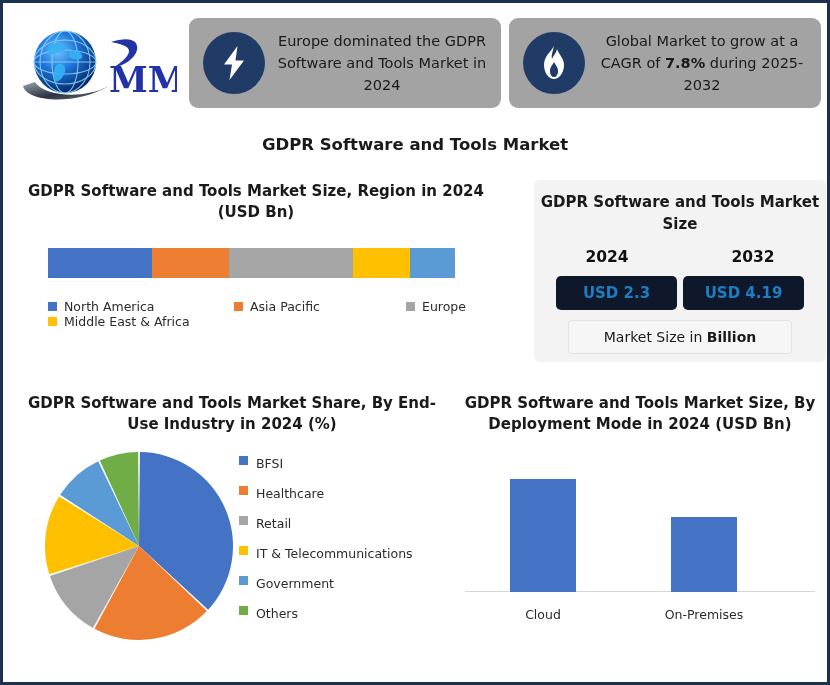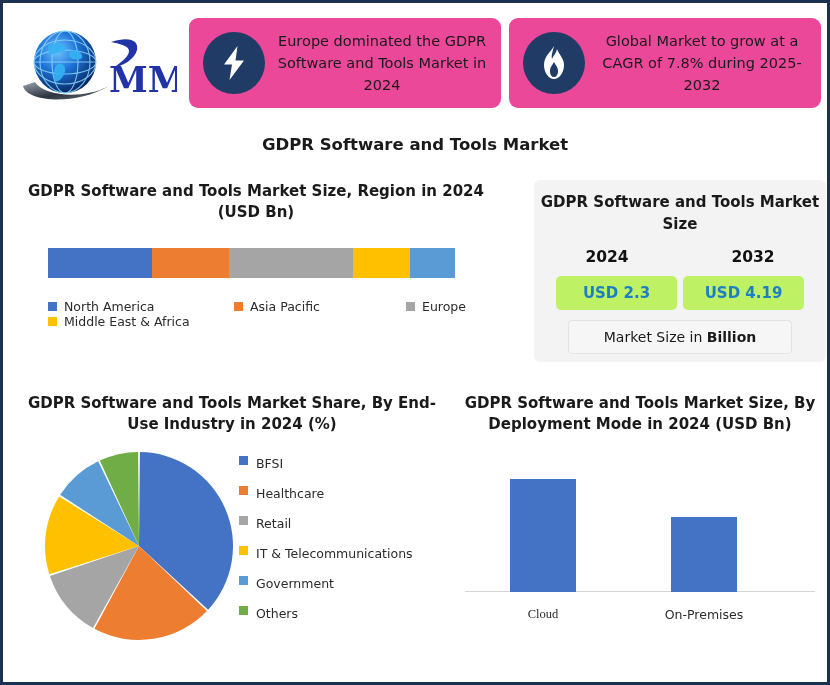--- a/index.html
+++ b/index.html
@@ -27,21 +27,21 @@
   .logo-wrap {
     width: 168px; height: 96px;
     display: flex; align-items: center; justify-content: center;
     flex: 0 0 auto;
   }
   .logo-svg { display:block; }
 
   .badge {
     flex: 0 0 auto;
     height: 90px;
-    background: #ec4899;
+    background: #a3a3a3;
     border-radius: 9px;
     display: flex; align-items: center;
     padding: 0 10px 0 14px;
     margin-left: 8px;
   }
   .badge-1 { width: 312px; }
   .badge-2 { width: 312px; }
   .badge-icon {
     width: 62px; height: 62px; border-radius: 50%;
     background: #1f3b66;
@@ -50,21 +50,21 @@
     margin-right: 8px;
   }
   .badge-text {
     flex: 1 1 auto;
     font-size: 14.5px;
     line-height: 1.52;
     color: #1a1a1a;
     text-align: center;
     font-family: "DejaVu Sans", sans-serif;
   }
-  .badge-text b { font-weight: 400; }
+  .badge-text b { font-weight: 700; }
 
   
   .main-title {
     position: absolute; left: 0; top: 132px; width: 824px;
     text-align: center;
     font-size: 16.5px; font-weight: 700; color: #1a1a1a;
     font-family: "DejaVu Sans", sans-serif;
   }
 
   
@@ -121,21 +121,21 @@
   .size-year {
     flex: 1 1 0; text-align: center;
     font-size: 15.5px; font-weight: 700; color: #111;
     font-family: "DejaVu Sans", sans-serif;
   }
   .size-values {
     display: flex; margin-top: 10px; padding: 0 22px; gap: 6px;
   }
   .size-val {
     flex: 1 1 0; text-align: center;
-    background: #bef264; border-radius: 5px;
+    background: #0f172a; border-radius: 5px;
     padding: 8px 0;
     font-size: 15px; font-weight: 700; color: #1d7fc3;
     font-family: "DejaVu Sans", sans-serif;
   }
   .size-foot {
     margin: 10px 34px 0 34px;
     background: #f6f6f7;
     border: 1px solid #e2e2e4;
     border-radius: 4px;
     text-align: center;
@@ -186,21 +186,21 @@
     width: 66px; background: #4472c4;
   }
   .vbar-1 { left: 57px; }
   .vbar-2 { left: 218px; }
   .vlabel {
     position: absolute; bottom: 8px;
     width: 120px; text-align: center;
     font-size: 12.5px; color: #2b2b2b;
     font-family: "DejaVu Sans", sans-serif;
   }
-  .vlabel-1 { left: 30px; font-family: Liberation Serif, serif; }
+  .vlabel-1 { left: 30px; }
   .vlabel-2 { left: 191px; }
 </style>
 </head>
 <body>
 
 <div id="page">
 
   <div class="header">
 
     <div class="logo-wrap">

